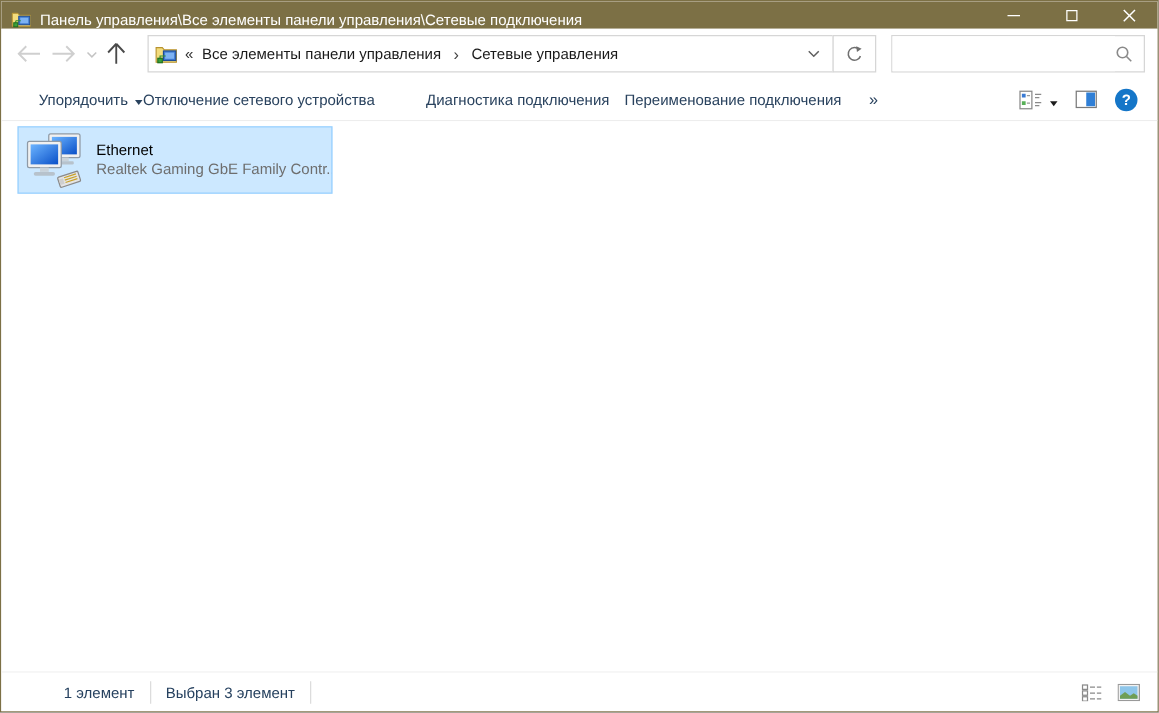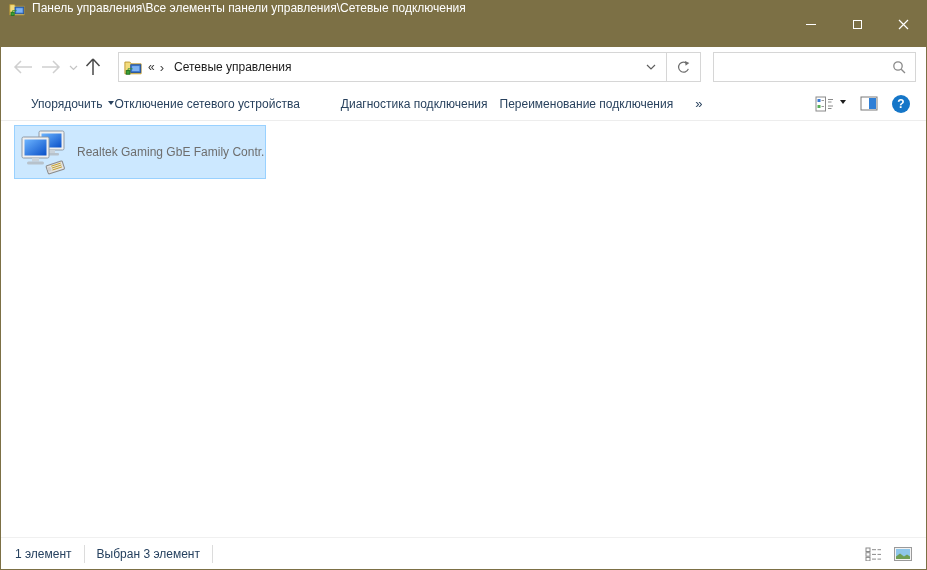--- a/index.html
+++ b/index.html
@@ -3,21 +3,21 @@
 <meta charset="utf-8">
 <style>
   * { margin:0; padding:0; box-sizing:border-box; }
   body { background:#3a3a3a; font-family:"Liberation Sans", sans-serif; }
   .window{
     width:927px; height:570px; background:#fff;
     border:1px solid #7c7045; display:flex; flex-direction:column;
     position:relative; overflow:hidden;
   }
   
-  .titlebar{ height:46px; background:#7c7045; display:flex; align-items:flex-start; flex:0 0 auto; }
+  .titlebar{ height:22px; background:#7c7045; display:flex; align-items:flex-end; flex:0 0 auto; }
   .titlebar .app-icon{ margin-left:8px; width:16px; height:16px; flex:0 0 auto; }
   .titlebar .title{ color:#fff; font-size:12px; margin-left:7px; white-space:nowrap; overflow:hidden; }
   .win-controls{ margin-left:auto; display:flex; height:100%; }
   .win-btn{ width:46px; height:100%; display:flex; align-items:center; justify-content:center; }
   .min-glyph{ width:10px; height:1px; background:#fff; }
   .max-glyph{ width:9px; height:9px; border:1px solid #fff; }
   
   .navbar{ height:40px; background:#fff; position:relative; flex:0 0 auto; }
   .nav-ic{ position:absolute; top:13px; }
   .addressbar{
@@ -37,42 +37,42 @@
     position:absolute; left:712px; top:5px; width:203px; height:30px;
     border:1px solid #d6d6d6; background:#fff; display:flex; align-items:center;
   }
   .searchbox input{ border:none; outline:none; flex:1 1 auto; height:100%; font-size:12px; padding:0 6px; min-width:0; font-family:"Liberation Sans",sans-serif; }
   .searchbox .mag{ flex:0 0 auto; margin-right:9px; display:flex; }
   
   .toolbar{
     height:34px; background:#fff; border-bottom:1px solid #ededed;
     display:flex; align-items:center; font-size:12px; color:#29425e; position:relative; flex:0 0 auto;
   }
-  .tb-item{ white-space:nowrap; display:flex; align-items:flex-start; gap:6px; }
+  .tb-item{ white-space:nowrap; display:flex; align-items:flex-end; gap:6px; }
   .caret-down{ width:0; height:0; border:3.5px solid transparent; border-top:4.5px solid #29425e; margin-top:4px; }
   .caret-dark{ border-top-color:#1c1c1c; }
   .tb-right{ position:absolute; right:16px; top:0; height:100%; display:flex; align-items:center; gap:14px; }
   .help-btn{ width:18px; height:18px; border-radius:50%; background:#1576c8; color:#fff;
     display:flex; align-items:center; justify-content:center; font-size:12px; font-weight:bold; }
   .overflow{ font-size:13px; color:#29425e; margin-left:22px; }
   
   .content{ flex:1 1 auto; background:#fff; position:relative; }
   .conn-tile{
     position:absolute; left:13px; top:4px; width:252px; height:54px;
     background:#cce8ff; border:1px solid #99d1ff;
     display:flex; align-items:center;
   }
   .conn-tile .ico{ flex:0 0 auto; margin-left:5px; }
   .conn-text{ margin-left:9px; font-size:12px; line-height:15px; overflow:hidden; }
   .conn-name{ color:#000; }
   .conn-sub{ color:#6e6e6e; white-space:nowrap; }
   
   .statusbar{
     height:32px; background:#fff; border-top:1px solid #f0f0f0;
-    display:flex; align-items:center; font-size:12px; color:#26415f; flex:0 0 auto;
+    display:flex; align-items:center; font-size:12px; color:#26415f; flex:0 0 auto;padding-left:36px;
   }
   .sb-sep{ width:1px; height:18px; background:#dcdcdc; margin:0 12px; }
   .sb-left{ margin-left:14px; display:flex; align-items:center; }
   .sb-views{ margin-left:auto; margin-right:12px; display:flex; align-items:center; gap:8px; }
   .sb-view-btn{ padding:2px; display:flex; }
 </style>
 </head>
 <body>
 
 <div class="window">
@@ -117,20 +117,21 @@
 
     <div class="addressbar">
       <svg style="margin-left:5px" width="18" height="18" viewBox="0 0 20 20">
         <path d="M1 4.5 h5.5 l1.8 2 H19 v11 H1 z" fill="#f3dc7d" stroke="#b8932f"></path>
         <rect x="7.5" y="7.5" width="11" height="8.5" fill="#3f7ad1" stroke="#1d4b94"></rect>
         <rect x="9" y="9" width="8" height="5.5" fill="#7db2f2"></rect>
         <path d="M4.5 15.5 v-3.5 h5" stroke="#2f8f2f" fill="none"></path>
         <rect x="2.5" y="14" width="4" height="4" fill="#3aa13a" stroke="#1c6e1c"></rect>
       </svg>
       <span class="root-chevron">«</span>
+      <span class="crumb">Все элементы панели управления</span>
       <span class="crumb-sep">›</span>
       <span class="crumb">Сетевые управления</span>
       <div class="addr-caret">
         <svg width="10" height="6">
           <path d="M1 1 L5 5 L9 1" fill="none" stroke="#5f5f5f" stroke-width="1.2"></path>
         </svg>
       </div>
     </div>
 
     <div class="refresh-btn">
@@ -207,20 +208,21 @@
         <rect x="4.5" y="11.5" width="22" height="16" fill="url(#scr)"></rect>
         <rect x="12" y="30" width="7" height="3.5" fill="#c9d2da"></rect>
         <rect x="7" y="33.5" width="17" height="3" rx="1.5" fill="#b7c2cc"></rect>
         <g transform="rotate(-18 36 40)">
           <rect x="27" y="35" width="17" height="8.5" rx="1" fill="#e4e4e4" stroke="#8a8a8a"></rect>
           <rect x="27.5" y="37" width="3.5" height="4.5" fill="#cfcfcf"></rect>
           <path d="M32 36.8 h10 M32 38.8 h10 M32 40.8 h10" stroke="#c9a227" stroke-width="0.9"></path>
         </g>
       </svg>
       <div class="conn-text">
+        <div class="conn-name">Ethernet</div>
         <div class="conn-sub">Realtek Gaming GbE Family Contr...</div>
       </div>
     </div>
   </div>
 
   <div class="statusbar">
     <div class="sb-left">
       <span>1 элемент</span>
       <span class="sb-sep"></span>
       <span>Выбран 3 элемент</span>

